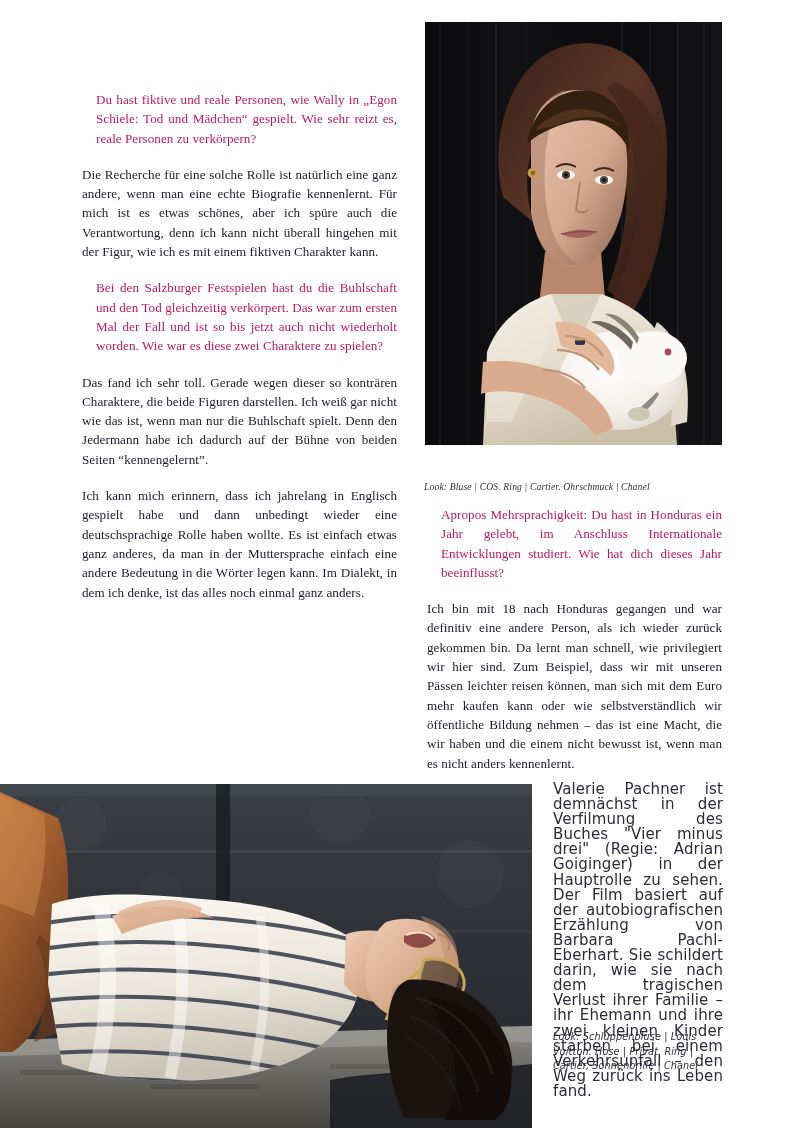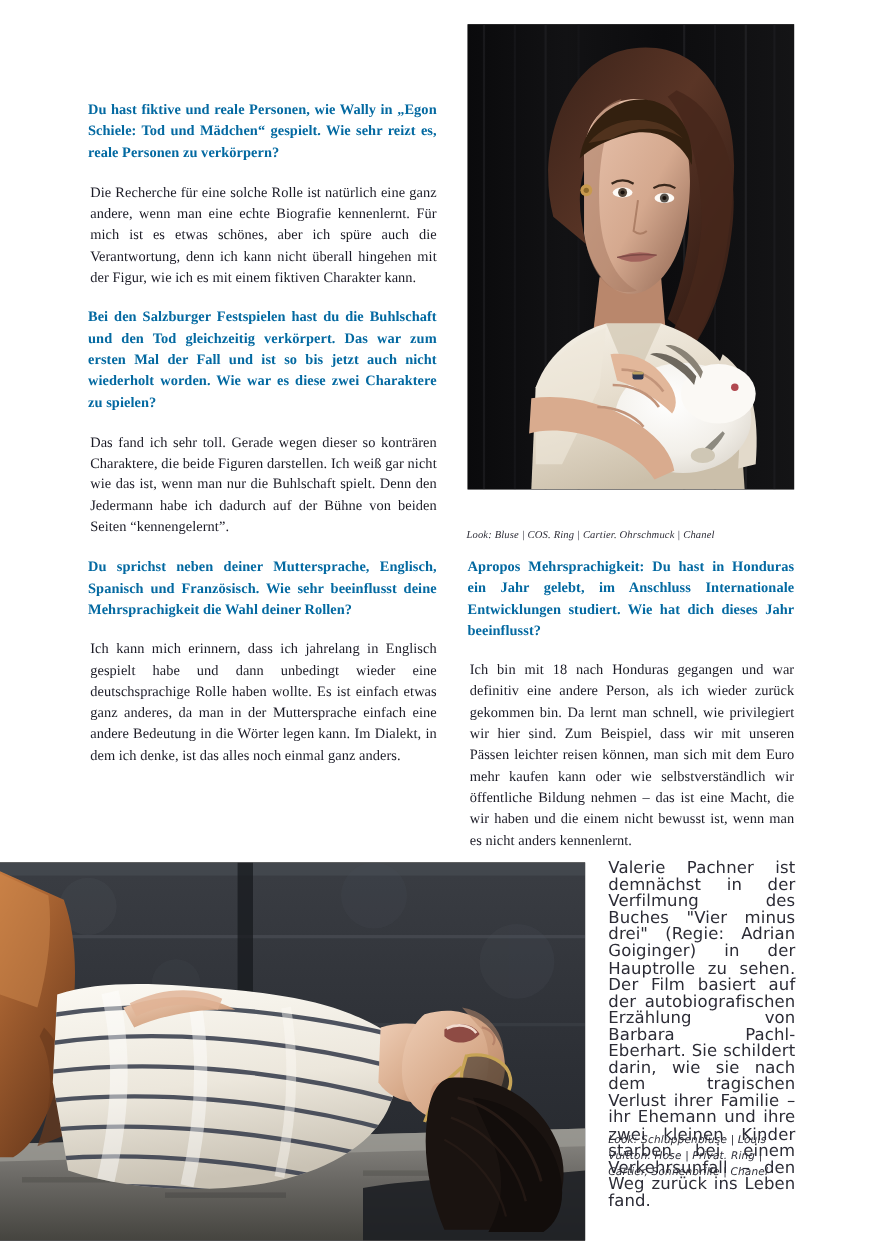--- a/index.html
+++ b/index.html
@@ -50,23 +50,23 @@
     line-height: 19.3px;
     text-align: justify;
     text-justify: inter-word;
     hyphens: manual;
     color: #1b1b26;
     letter-spacing: 0.05px;
   }
   p.body:last-child { margin-bottom: 0; }
 
   p.q {
-    font-weight: bold;
-    color: #0369a1;
-    margin: 0 0 17px 1px;
+    font-weight: normal;
+    color: #be185d;
+    margin: 0 0 17px 17px;
     font-size: 13.1px;
     line-height: 19.3px;
     text-align: justify;
     letter-spacing: 0.05px;
   }
 
   
   p.bio {
     margin: 0;
     font-family: "DejaVu Sans", "Liberation Sans", sans-serif;
@@ -223,21 +223,20 @@
     </svg>
   </div>
 
   <div class="caption caption-top">Look: Bluse | COS. Ring | Cartier. Ohrschmuck | Chanel</div>
 
   <div class="col-left">
     <p class="q">Du hast fiktive und reale Personen, wie Wally in „Egon Schiele: Tod und Mädchen“ gespielt. Wie sehr reizt es, reale Personen zu verkörpern?</p>
     <p class="body">Die Recherche für eine solche Rolle ist natürlich eine ganz andere, wenn man eine echte Biografie kennenlernt.  Für mich ist es etwas schönes, aber ich spüre auch die Verantwortung, denn ich kann nicht überall hingehen mit der Figur, wie ich es mit einem fiktiven Charakter kann.</p>
     <p class="q">Bei den Salzburger Festspielen hast du die Buhlschaft und den Tod gleichzeitig verkörpert. Das war zum ersten Mal der Fall und ist so bis jetzt auch nicht wiederholt worden. Wie war es diese zwei Charaktere zu spielen?</p>
     <p class="body">Das fand ich sehr toll. Gerade wegen dieser so konträren Charaktere, die beide Figuren darstellen. Ich weiß gar nicht wie das ist, wenn man nur die Buhlschaft spielt. Denn den Jedermann habe ich dadurch auf der Bühne von beiden Seiten “kennengelernt”.</p>
-    <p class="q">Du sprichst neben deiner Muttersprache, Englisch, Spanisch und Französisch. Wie sehr beeinflusst deine Mehrsprachigkeit die Wahl deiner Rollen?</p>
     <p class="body">Ich kann mich erinnern, dass ich jahrelang in Englisch gespielt habe und dann unbedingt wieder eine deutschsprachige Rolle haben wollte. Es ist einfach etwas ganz anderes, da man in der Muttersprache einfach eine andere Bedeutung in die Wörter legen kann. Im Dialekt, in dem ich denke, ist das alles noch einmal ganz anders.</p>
   </div>
 
   <div class="col-right">
     <p class="q">Apropos Mehrsprachigkeit: Du hast in Honduras ein Jahr gelebt, im Anschluss Internationale Entwicklungen studiert. Wie hat dich dieses Jahr beeinflusst?</p>
     <p class="body">Ich bin mit 18 nach Honduras gegangen und war definitiv eine andere Person, als ich wieder zurück gekommen bin. Da lernt man schnell, wie privilegiert wir hier sind. Zum Beispiel, dass wir mit unseren Pässen leichter reisen können, man sich mit dem Euro mehr kaufen kann oder wie selbstverständlich wir öffentliche Bildung nehmen – das ist eine Macht, die wir haben und die einem nicht bewusst ist, wenn man es nicht anders kennenlernt.</p>
   </div>
 
   <div class="col-bio">
     <p class="bio">Valerie Pachner ist demnächst in der Verfilmung des Buches "Vier minus drei" (Regie: Adrian Goiginger) in der Hauptrolle zu sehen. Der Film basiert auf der autobiografischen Erzählung von Barbara Pachl-Eberhart. Sie schildert darin, wie sie nach dem tragischen Verlust ihrer Familie – ihr Ehemann und ihre zwei kleinen Kinder starben bei einem Verkehrsunfall – den Weg zurück ins Leben fand.</p>

